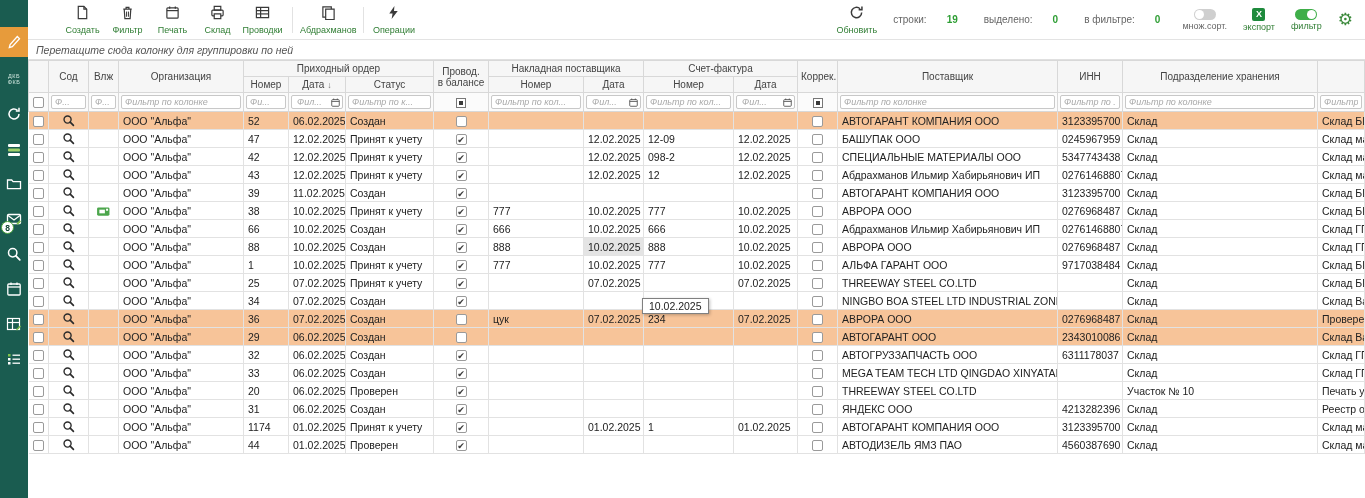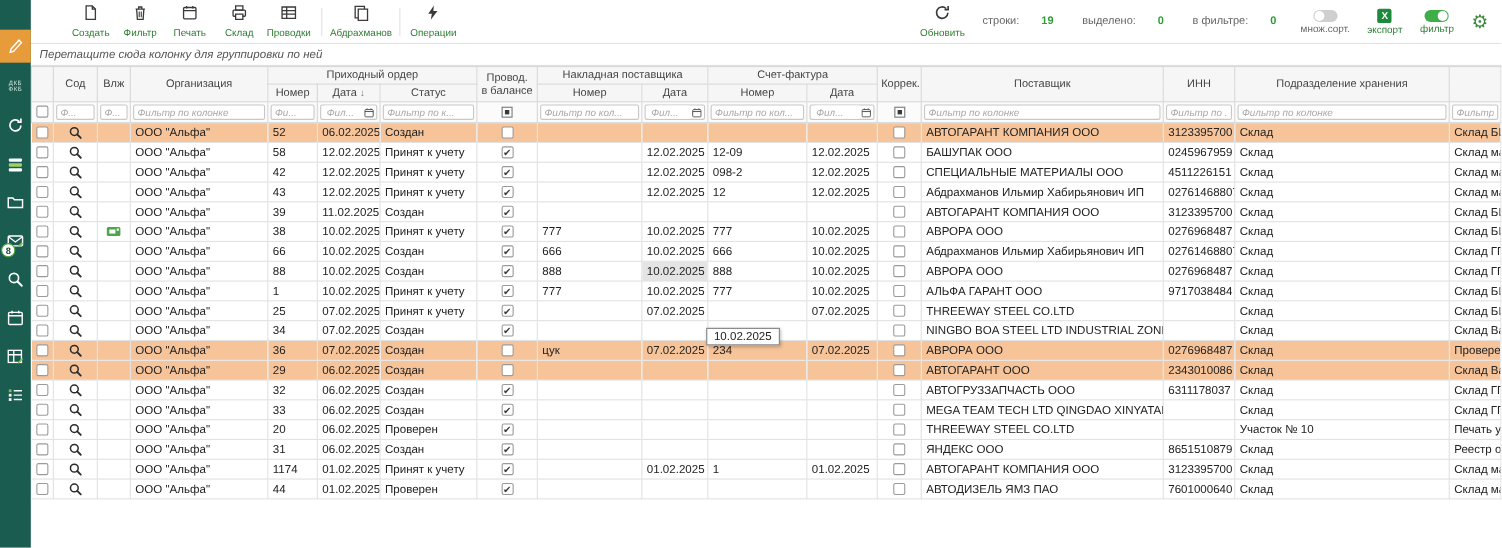--- a/index.html
+++ b/index.html
@@ -389,21 +389,21 @@
           <td>Склад БИ</td>
         </tr>
         <tr>
           <td class="c-sel"><span class="cb"></span></td>
           <td class="c-ico"><svg viewBox="0 0 14 14" class="mag">
               <circle cx="6" cy="6" r="3.8" fill="none" stroke="#2b2b2b" stroke-width="1.5"></circle>
               <line x1="8.8" y1="8.8" x2="12.3" y2="12.3" stroke="#2b2b2b" stroke-width="1.8" stroke-linecap="round"></line>
             </svg></td>
           <td class="c-ico"></td>
           <td>ООО "Альфа"</td>
-          <td>58</td>
+          <td>47</td>
           <td>12.02.2025</td>
           <td>Принят к учету</td>
           <td class="c-ctr"><span class="cb">✔</span></td>
           <td></td>
           <td>12.02.2025</td>
           <td>12-09</td>
           <td>12.02.2025</td>
           <td class="c-ctr"><span class="cb"></span></td>
           <td>БАШУПАК ООО</td>
           <td>0245967959</td>
@@ -421,21 +421,21 @@
           <td>42</td>
           <td>12.02.2025</td>
           <td>Принят к учету</td>
           <td class="c-ctr"><span class="cb">✔</span></td>
           <td></td>
           <td>12.02.2025</td>
           <td>098-2</td>
           <td>12.02.2025</td>
           <td class="c-ctr"><span class="cb"></span></td>
           <td>СПЕЦИАЛЬНЫЕ МАТЕРИАЛЫ ООО</td>
-          <td>4511226151</td>
+          <td>5347743438</td>
           <td>Склад</td>
           <td>Склад ма</td>
         </tr>
         <tr>
           <td class="c-sel"><span class="cb"></span></td>
           <td class="c-ico"><svg viewBox="0 0 14 14" class="mag">
               <circle cx="6" cy="6" r="3.8" fill="none" stroke="#2b2b2b" stroke-width="1.5"></circle>
               <line x1="8.8" y1="8.8" x2="12.3" y2="12.3" stroke="#2b2b2b" stroke-width="1.8" stroke-linecap="round"></line>
             </svg></td>
           <td class="c-ico"></td>
@@ -733,21 +733,21 @@
           <td>31</td>
           <td>06.02.2025</td>
           <td>Создан</td>
           <td class="c-ctr"><span class="cb">✔</span></td>
           <td></td>
           <td></td>
           <td></td>
           <td></td>
           <td class="c-ctr"><span class="cb"></span></td>
           <td>ЯНДЕКС ООО</td>
-          <td>8651510879</td>
+          <td>4213282396</td>
           <td>Склад</td>
           <td>Реестр от</td>
         </tr>
         <tr>
           <td class="c-sel"><span class="cb"></span></td>
           <td class="c-ico"><svg viewBox="0 0 14 14" class="mag">
               <circle cx="6" cy="6" r="3.8" fill="none" stroke="#2b2b2b" stroke-width="1.5"></circle>
               <line x1="8.8" y1="8.8" x2="12.3" y2="12.3" stroke="#2b2b2b" stroke-width="1.8" stroke-linecap="round"></line>
             </svg></td>
           <td class="c-ico"></td>
@@ -777,21 +777,21 @@
           <td>44</td>
           <td>01.02.2025</td>
           <td>Проверен</td>
           <td class="c-ctr"><span class="cb">✔</span></td>
           <td></td>
           <td></td>
           <td></td>
           <td></td>
           <td class="c-ctr"><span class="cb"></span></td>
           <td>АВТОДИЗЕЛЬ ЯМЗ ПАО</td>
-          <td>7601000640</td>
+          <td>4560387690</td>
           <td>Склад</td>
           <td>Склад ма</td>
         </tr>
       </tbody>
   </table>
 </div>
 
 <div class="tooltip">10.02.2025</div>
 
 </body></html>

